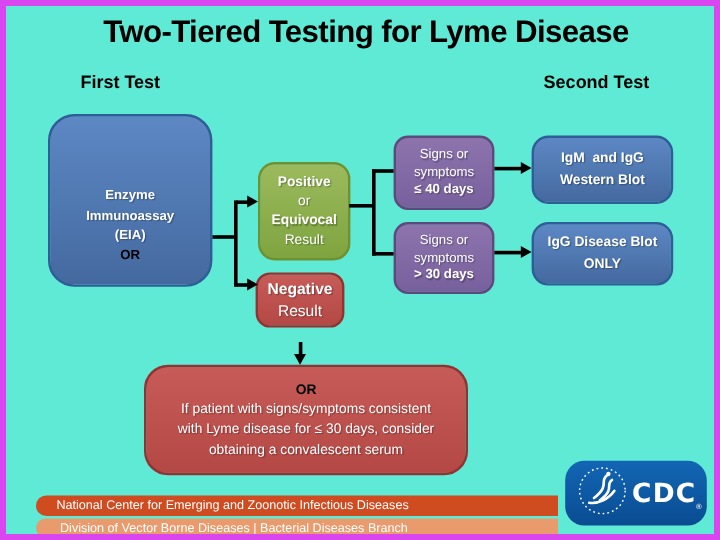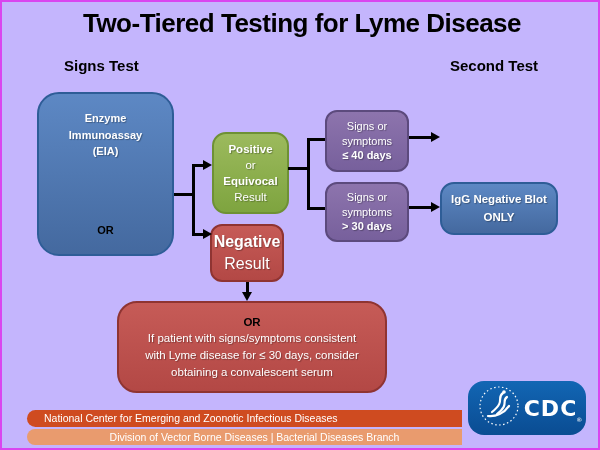--- a/index.html
+++ b/index.html
@@ -1,19 +1,19 @@
 <!DOCTYPE html>
 <html><head>
 <meta charset="utf-8">
 <style>
   html,body{margin:0;padding:0;background:#fff;}
   .slide{
-    position:relative;width:600px;height:450px;background:#c4b5fd;
+    position:relative;width:600px;height:450px;background:#5eead4;
     font-family:"Liberation Sans",sans-serif;overflow:hidden;
-    border:2px solid #d946ef;box-sizing:border-box;
+    border:5px solid #d946ef;box-sizing:border-box;
   }
   .title{
     position:absolute;top:6px;left:0;width:600px;text-align:center;
     font-size:26px;font-weight:bold;color:#000;margin:0;letter-spacing:-0.5px;
   }
   .col-header{position:absolute;font-size:15px;font-weight:bold;color:#000;}
   .col-header.first{left:62px;top:55px;}
   .col-header.second{left:448px;top:55px;}
 
   .box{
@@ -21,24 +21,24 @@
     justify-content:center;text-align:center;color:#fff;font-weight:bold;
     box-sizing:border-box;text-shadow:1px 1px 1px rgba(0,0,0,0.3);
   }
   .pre{white-space:pre-line;}
   .prewrap{white-space:pre-wrap;}
   .blue{background:linear-gradient(180deg,#5d88c4,#44699f);border:2px solid #2e5d97;}
   .green{background:linear-gradient(180deg,#9cba5d,#7ea43f);border:2px solid #6e9134;}
   .red{background:linear-gradient(180deg,#c65b57,#b34845);border:2px solid #8f3432;}
   .purple{background:linear-gradient(180deg,#8d74ad,#77609c);border:2px solid #5c4a7d;}
 
-  .eia{left:35px;top:90px;width:137px;height:164px;border-radius:22px;
-       justify-content:space-between;padding:16px 4px;font-size:11px;line-height:1.5;}
+  .eia{left:35px;top:90px;width:137px;height:144px;border-radius:22px;
+       justify-content:flex-end;padding:16px 4px;font-size:11px;line-height:1.5;}
   .pos{left:210px;top:130px;width:77px;height:82px;border-radius:14px;font-size:11.5px;line-height:1.4;}
-  .neg{left:208px;top:222px;width:74px;height:58px;border-radius:12px;font-size:16px;line-height:1.4;}
+  .neg{left:208px;top:222px;width:74px;height:46px;border-radius:12px;font-size:13px;line-height:1.4;}
   .sym1{left:323px;top:108px;width:84px;height:62px;border-radius:12px;font-size:11px;line-height:1.35;}
   .sym2{left:323px;top:180px;width:84px;height:60px;border-radius:12px;font-size:11px;line-height:1.35;}
   .wb1{left:438px;top:108px;width:118px;height:57px;border-radius:14px;font-size:11.5px;line-height:1.5;}
   .wb2{left:438px;top:180px;width:118px;height:53px;border-radius:14px;font-size:11.5px;line-height:1.5;}
   .alt{left:115px;top:299px;width:270px;height:92px;border-radius:20px;font-size:11.5px;
        font-weight:normal;line-height:1.45;}
 
   .or-black{color:#000;font-weight:bold;text-shadow:none;}
   .n{font-weight:normal;}
   .b{font-weight:bold;}
@@ -48,36 +48,36 @@
     border-top:5px solid transparent;border-bottom:5px solid transparent;
     border-left:9px solid #000;}
   .arrow-down{position:absolute;width:0;height:0;
     border-left:5px solid transparent;border-right:5px solid transparent;
     border-top:9px solid #000;}
 
   .bar{position:absolute;color:#fff;overflow:hidden;white-space:nowrap;}
   .bar1{left:25px;top:408px;width:435px;height:17px;background:#cf4b20;
         border-radius:9px 0 0 9px;font-size:10.5px;line-height:17px;padding-left:17px;box-sizing:border-box;}
   .bar2{left:25px;top:427px;width:435px;height:16px;background:#e99b6e;
-        border-radius:8px 0 0 8px;font-size:10.5px;line-height:16px;padding-left:20px;box-sizing:border-box;text-align:center;}
+        border-radius:8px 0 0 8px;font-size:10.5px;line-height:16px;padding-left:20px;box-sizing:border-box;}
 
   .cdc{position:absolute;left:466px;top:379px;width:118px;height:54px;
        background:linear-gradient(180deg,#1266b4,#0a4c92);border-radius:16px;
        display:flex;align-items:center;justify-content:center;gap:3px;}
   .cdc-text{color:#fff;font-size:22px;font-weight:bold;letter-spacing:1px;
        font-family:"DejaVu Sans",sans-serif;position:relative;}
   .cdc-reg{position:absolute;right:-6px;bottom:-2px;font-size:6px;font-weight:normal;}
 </style>
 </head>
 <body>
 
 <div class="slide">
 
   <h1 class="title">Two-Tiered Testing for Lyme Disease</h1>
-  <div class="col-header first">Signs Test</div>
+  <div class="col-header first">First Test</div>
   <div class="col-header second">Second Test</div>
 
   <div class="box blue eia">
     <div class="pre b">Enzyme
 Immunoassay
 (EIA)</div>
     <div class="or-black">OR</div>
   </div>
 
   <div class="box green pos">
@@ -96,22 +96,26 @@
     <div class="pre n">Signs or
 symptoms</div>
     <div class="b">≤ 40 days</div>
   </div>
   <div class="box purple sym2">
     <div class="pre n">Signs or
 symptoms</div>
     <div class="b">&gt; 30 days</div>
   </div>
 
+  <div class="box blue wb1">
+    <div class="prewrap b">IgM  and IgG
+Western Blot</div>
+  </div>
   <div class="box blue wb2">
-    <div class="prewrap b">IgG Negative Blot
+    <div class="prewrap b">IgG Disease Blot
 ONLY</div>
   </div>
 
   <div class="box red alt">
     <div class="or-black">OR</div>
     <div class="pre n">If patient with signs/symptoms consistent
 with Lyme disease for ≤ 30 days, consider
 obtaining a convalescent serum</div>
   </div>
 

